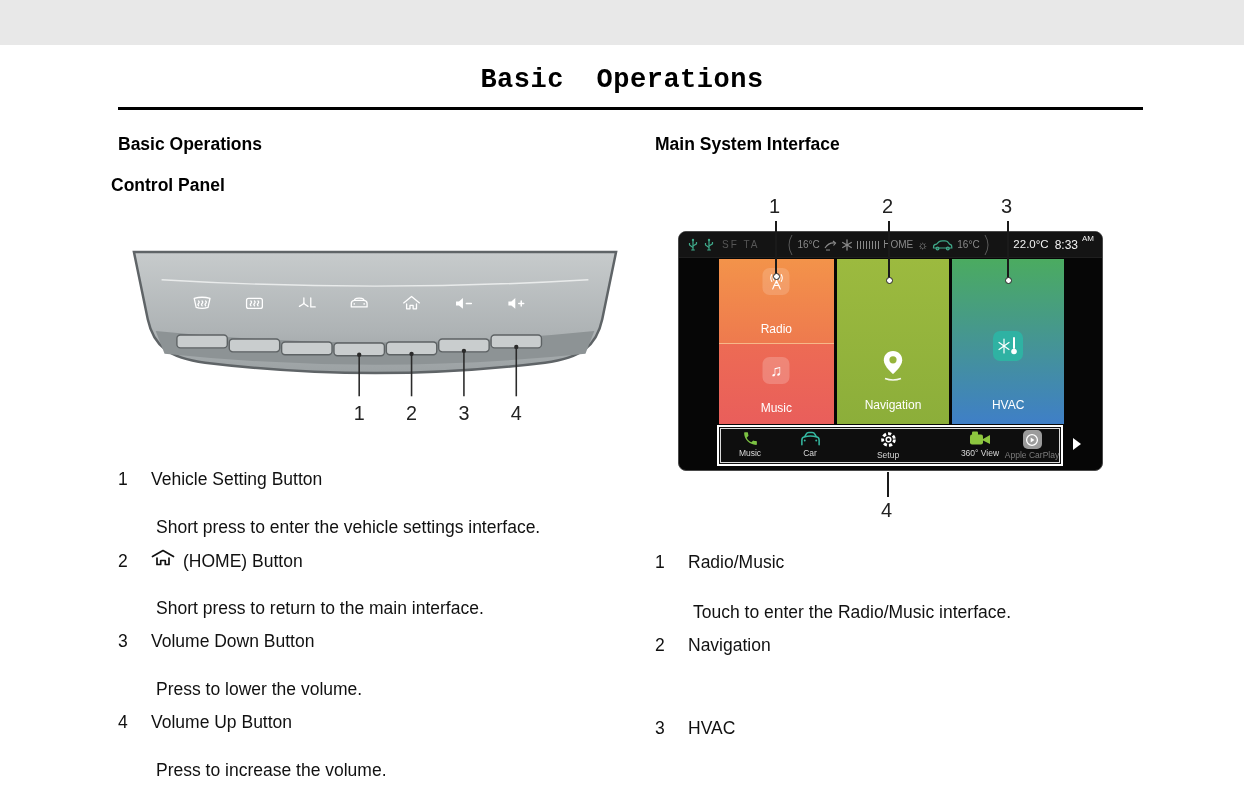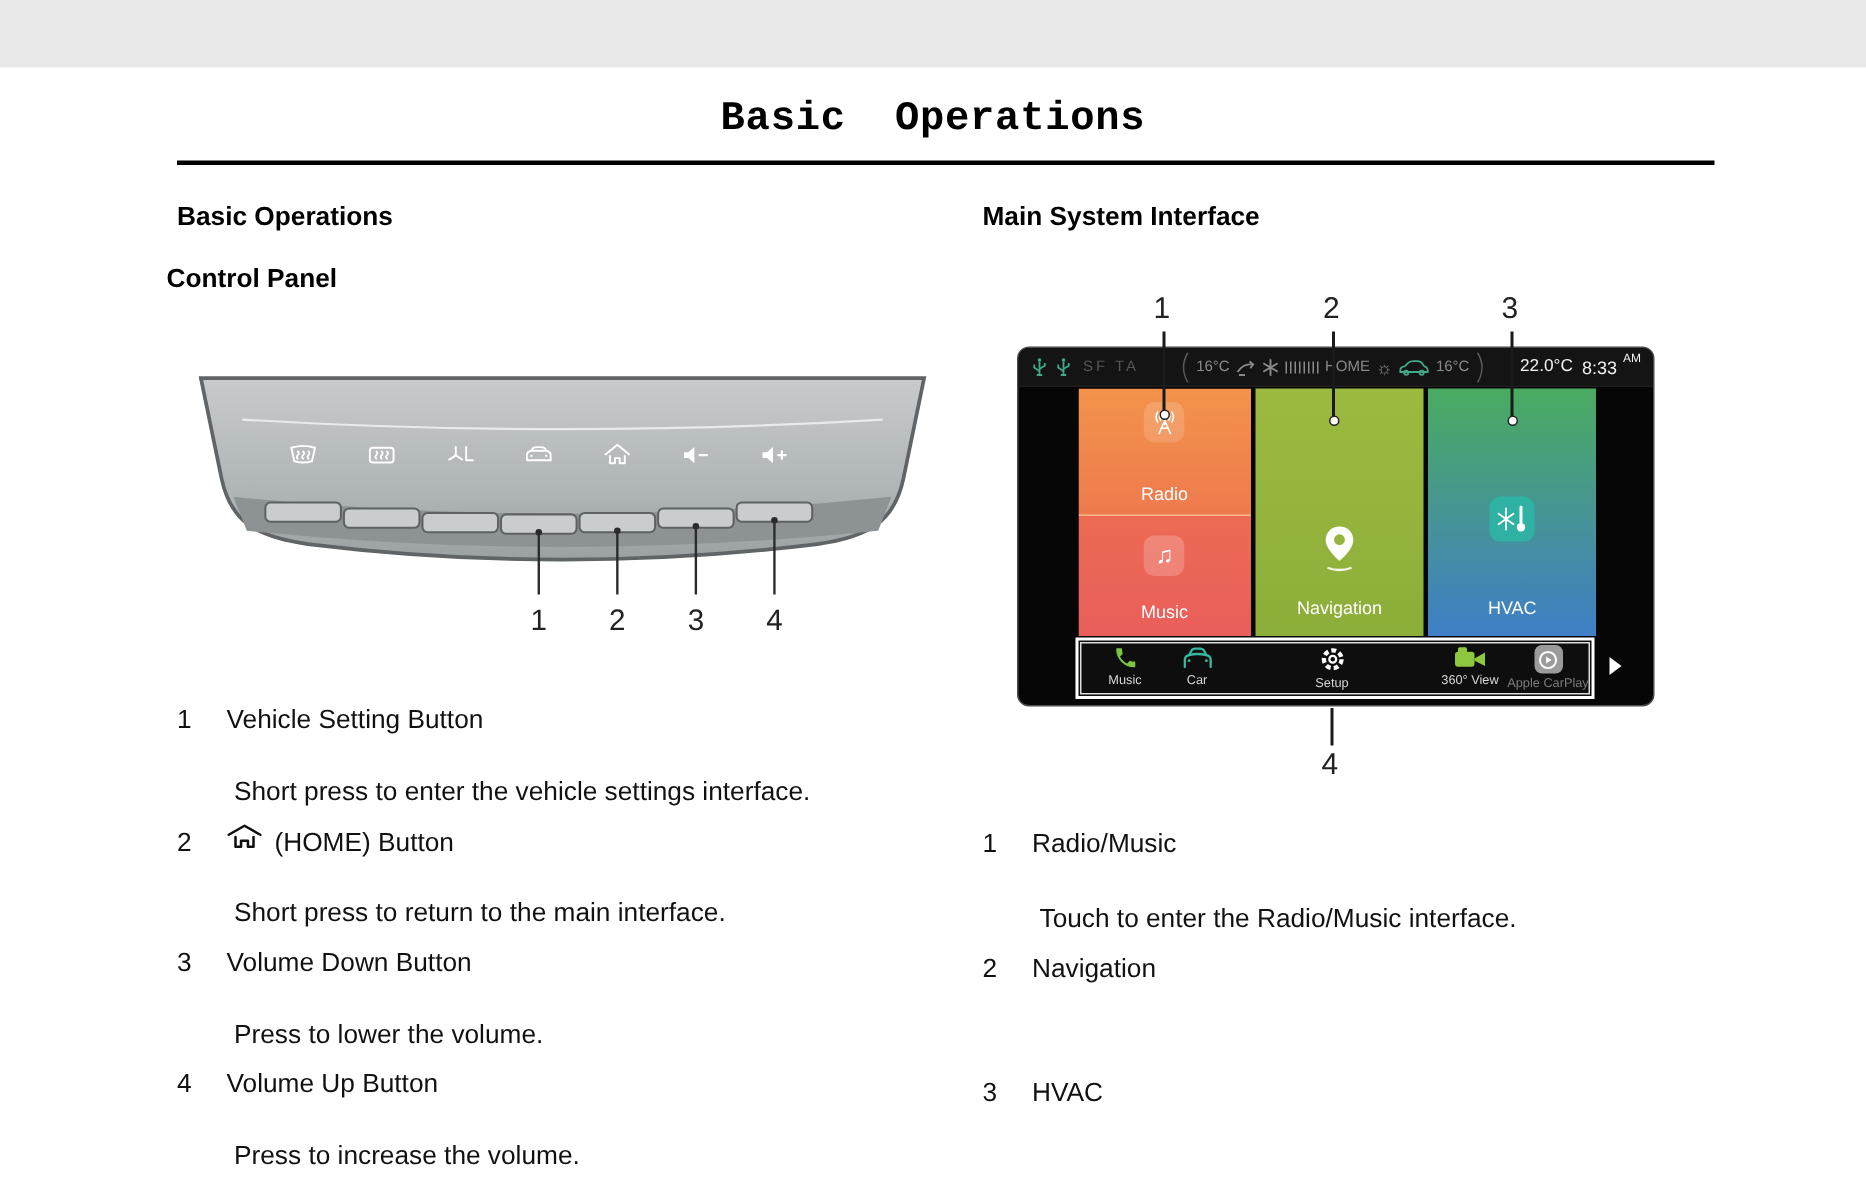--- a/index.html
+++ b/index.html
@@ -313,21 +313,21 @@
     </div>
 
     <div class="dock">
       <div class="dock-inner"></div>
       <div class="dock-item" style="left:-1px">
         <svg width="17" height="17" viewBox="0 0 24 24">
           <path fill="#7cc243" d="M6.6 10.8c1.4 2.8 3.8 5.1 6.6 6.6l2.2-2.2c.3-.3.7-.4 1-.2 1.1.4 2.3.6 3.6.6.6 0 1 .4 1 1V20c0 .6-.4 1-1 1-9.4 0-17-7.6-17-17 0-.6.4-1 1-1h3.5c.6 0 1 .4 1 1 0 1.2.2 2.4.6 3.6.1.3 0 .7-.2 1l-2.3 2.2z"></path>
         </svg>
         <span class="dock-label">Music</span>
       </div>
-      <div class="dock-item" style="left:47px">
+      <div class="dock-item" style="left:59px">
         <svg width="23" height="17" viewBox="0 0 24 17">
           <g stroke="#35b8a1" stroke-width="1.6" fill="none" stroke-linecap="round">
             <path d="M3,15 V10 Q3,7.2 6,6.6 L7.6,3.6 Q8.3,2.2 10.3,2.2 H13.7 Q15.7,2.2 16.4,3.6 L18,6.6 Q21,7.2 21,10 V15"></path>
             <path d="M6,6.6 Q12,5.2 18,6.6"></path>
             <circle cx="6" cy="10.5" r="1" fill="#35b8a1" stroke="none"></circle>
             <circle cx="18" cy="10.5" r="1" fill="#35b8a1" stroke="none"></circle>
           </g>
         </svg>
         <span class="dock-label">Car</span>
       </div>

